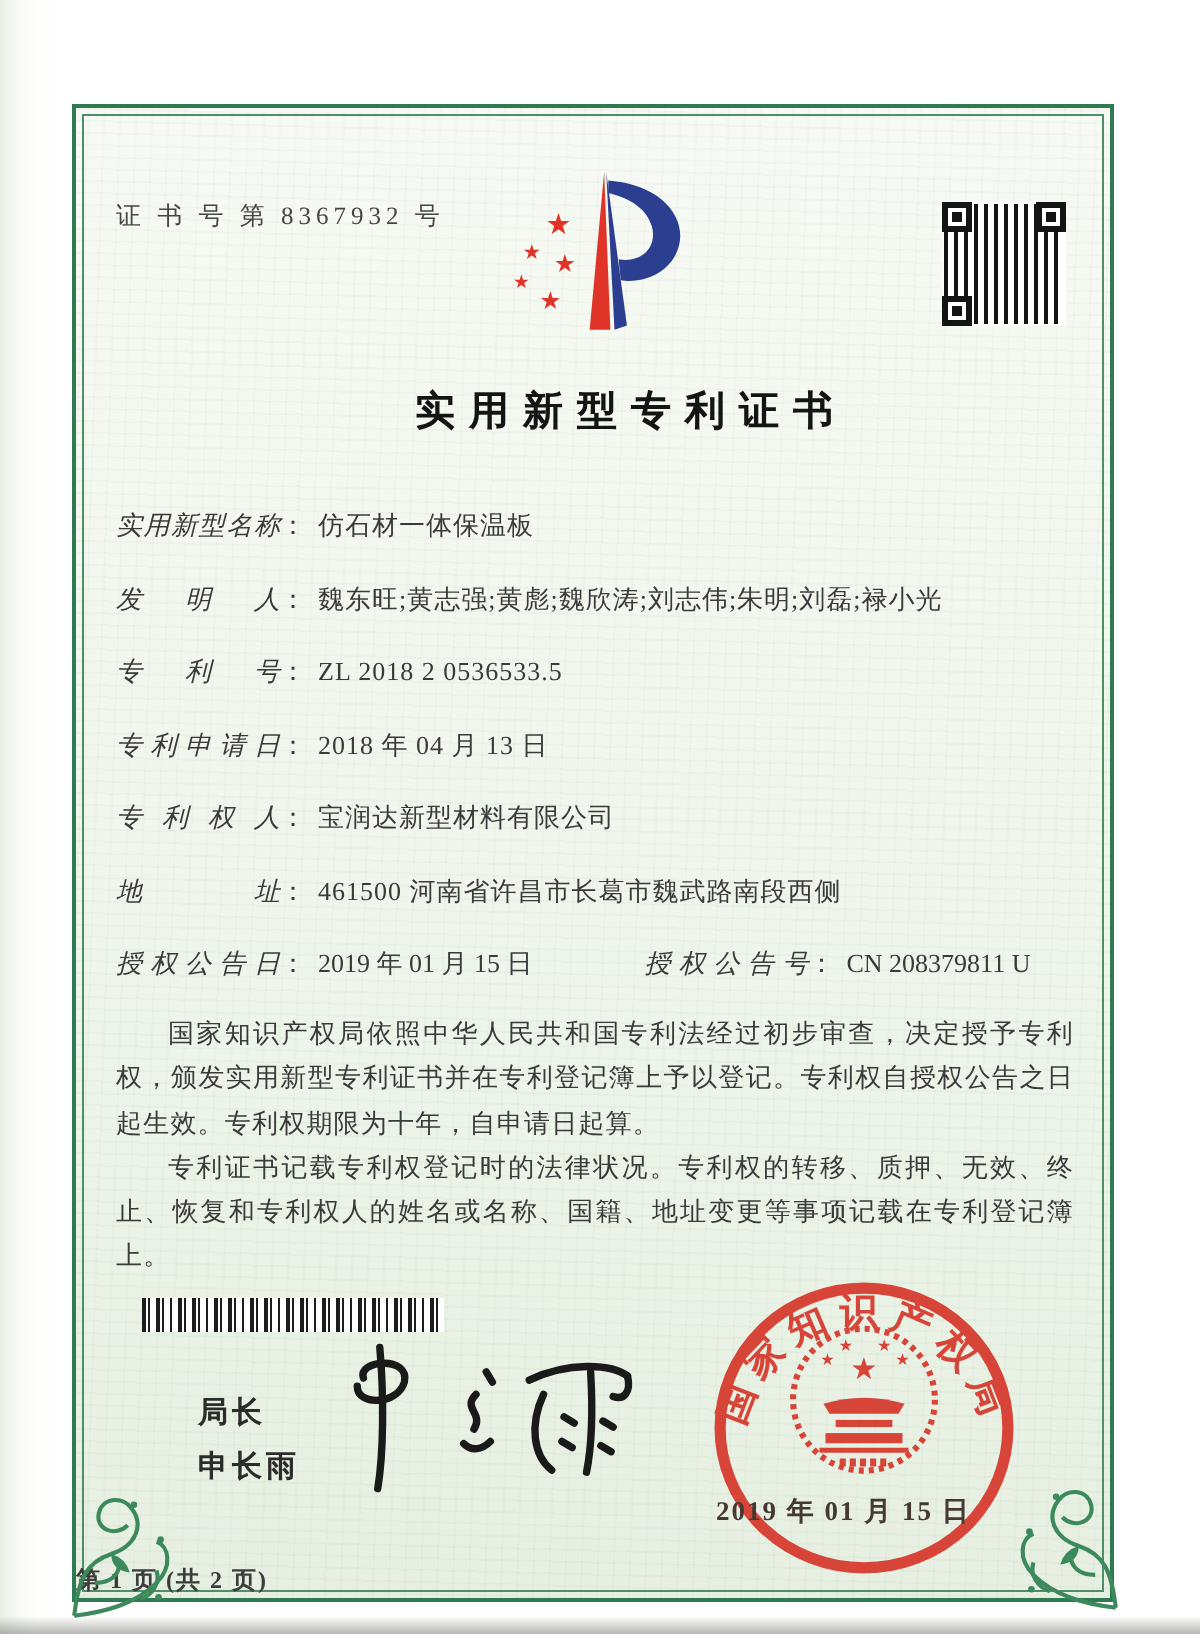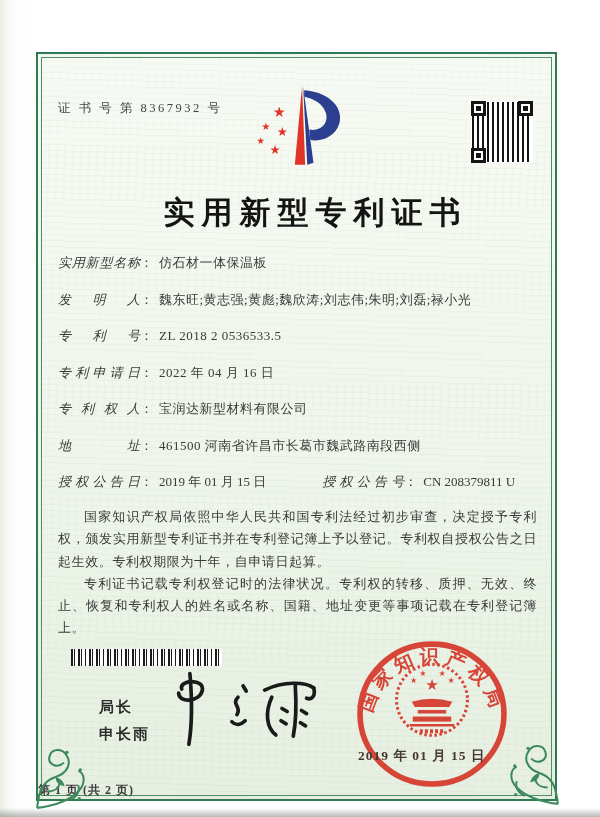--- a/index.html
+++ b/index.html
@@ -29,21 +29,21 @@
   .qr{position:absolute;left:433px;top:47px;width:62px;height:62px;background:#fff;}
   .qr-noise{position:absolute;inset:1px;
     background-image:
       repeating-linear-gradient(0deg,#141414 0 2px,transparent 2px 5px),
       repeating-linear-gradient(90deg,#141414 0 2px,#ffffff 2px 5px);
     background-blend-mode:lighten;}
   .finder{position:absolute;width:15px;height:15px;border:3px solid #141414;background:#fff;}
   .finder::after{content:"";position:absolute;left:2px;top:2px;width:5px;height:5px;background:#141414;}
   .f-tl{left:0;top:0}.f-tr{right:0;top:0}.f-bl{left:0;bottom:0}
   .title{position:absolute;left:0;right:0;top:138px;text-align:center;
-    font-size:31px;font-weight:700;letter-spacing:7px;color:#141414;padding-left:38px;}
+    font-size:20px;font-weight:700;letter-spacing:7px;color:#141414;padding-left:38px;}
   .fields{position:absolute;left:20px;right:16px;top:198px;font-size:13px;color:#3a3a3a;}
   .row{display:flex;line-height:21px;margin-bottom:15.5px;}
   .flabel{display:inline-block;width:82px;text-align:justify;text-align-last:justify;flex:0 0 82px;font-style:italic;}
   .colon{flex:0 0 auto;margin-right:6px;}
   .fvalue{flex:1 1 auto;letter-spacing:.5px;}
   .grant-group{display:flex;}
   .gg2{margin-left:56px;}
   .paras{position:absolute;left:20px;right:18px;top:452px;font-size:13px;color:#3a3a3a;
     line-height:22.3px;text-align:justify;}
   .paras p{margin:0;text-indent:2em;letter-spacing:.6px;}
@@ -106,21 +106,21 @@
         <span class="fvalue">魏东旺;黄志强;黄彪;魏欣涛;刘志伟;朱明;刘磊;禄小光</span>
       </div>
       <div class="row">
         <span class="flabel">专利号</span>
         <span class="colon">：</span>
         <span class="fvalue">ZL 2018 2 0536533.5</span>
       </div>
       <div class="row">
         <span class="flabel">专利申请日</span>
         <span class="colon">：</span>
-        <span class="fvalue">2022 年 04 月 16 日</span>
+        <span class="fvalue">2018 年 04 月 13 日</span>
       </div>
       <div class="row">
         <span class="flabel">专利权人</span>
         <span class="colon">：</span>
         <span class="fvalue">宝润达新型材料有限公司</span>
       </div>
       <div class="row">
         <span class="flabel">地址</span>
         <span class="colon">：</span>
         <span class="fvalue">461500 河南省许昌市长葛市魏武路南段西侧</span>

